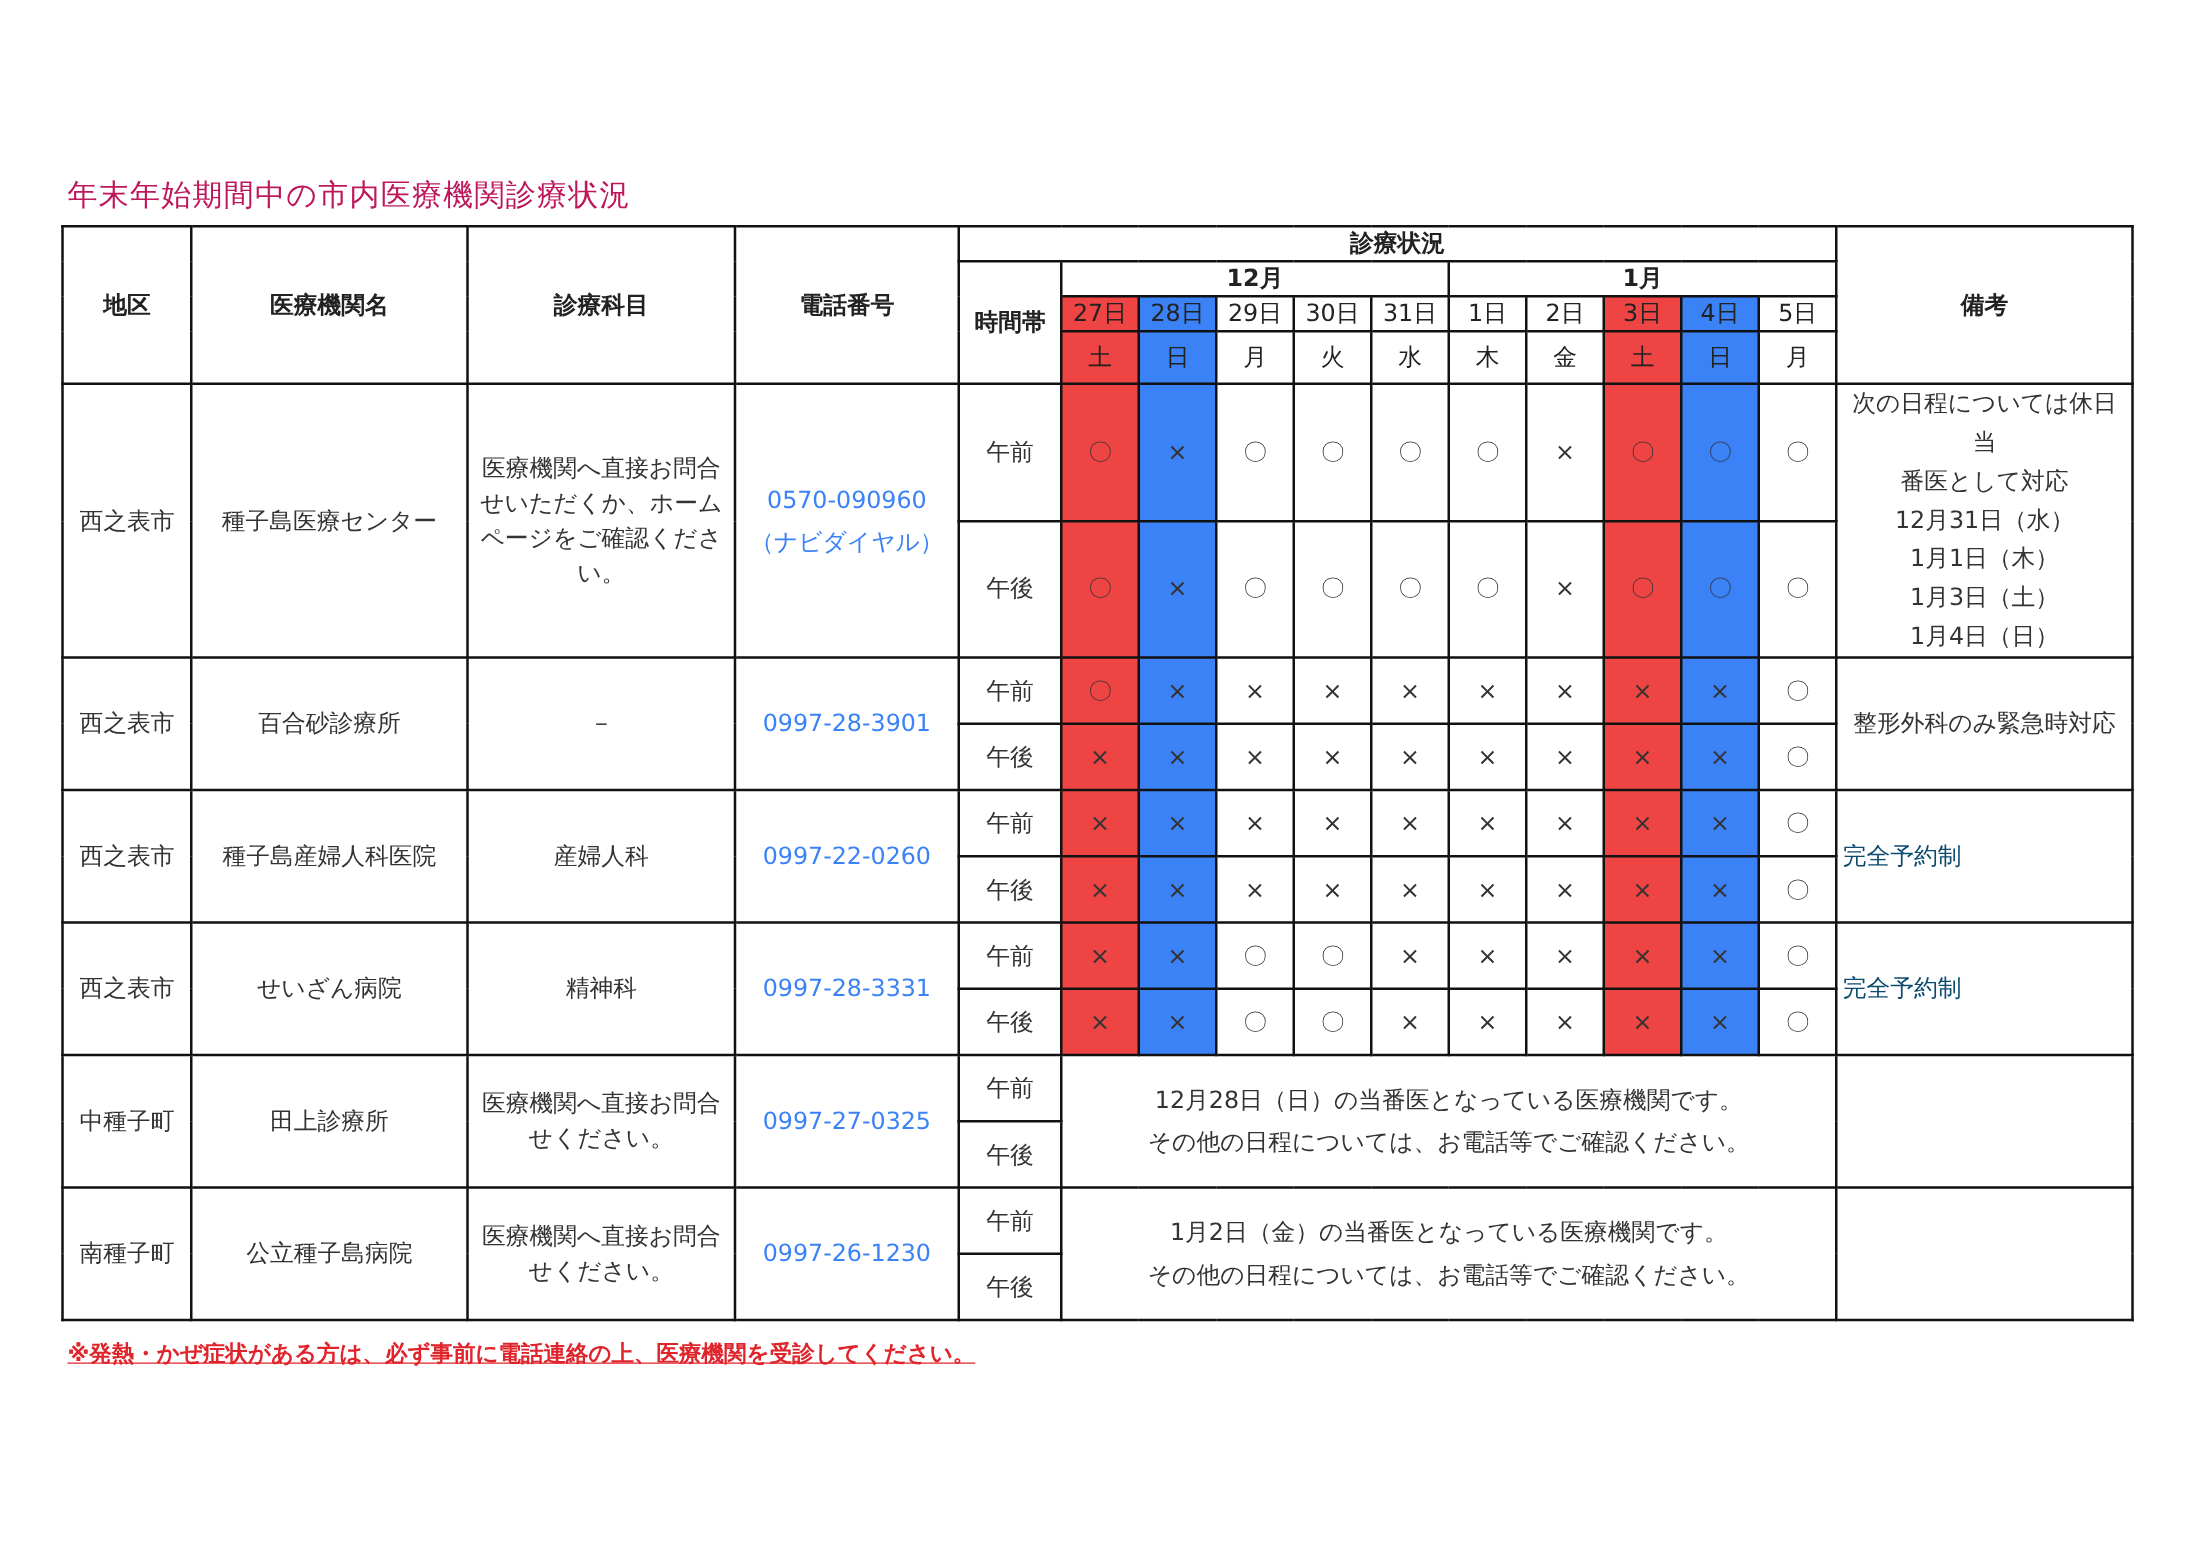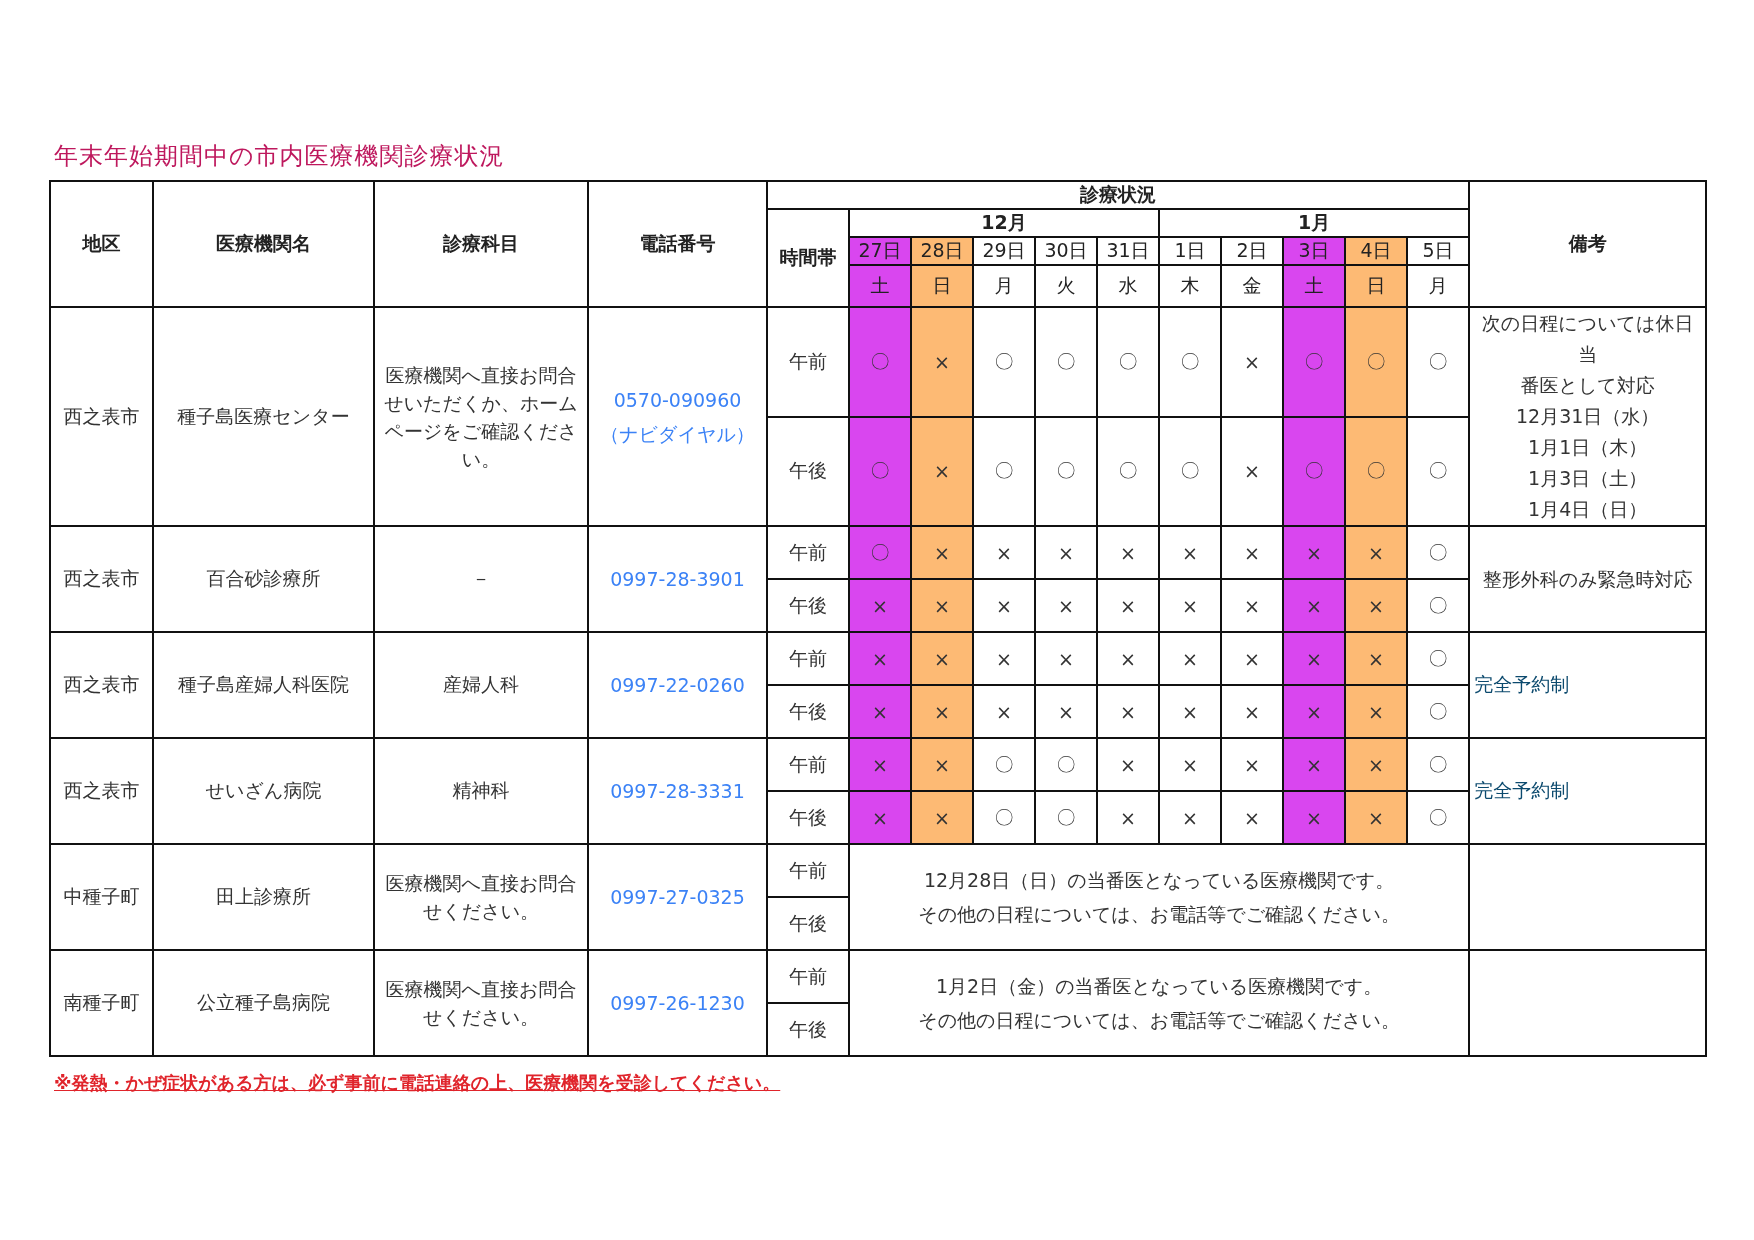--- a/index.html
+++ b/index.html
@@ -3,22 +3,22 @@
 <meta charset="utf-8">
 <style>
   html, body { margin:0; padding:0; background:#ffffff; }
   body { width:1754px; height:1240px; position:relative; font-family:"DejaVu Sans", sans-serif; color:#222; overflow:hidden; }
   .page-title { position:absolute; left:54px; top:140px; font-size:24px; color:#be185d; letter-spacing:1px; }
   table.sched { position:absolute; left:49px; top:180px; width:1656px; border-collapse:collapse; table-layout:fixed; }
   table.sched td, table.sched th { border:2px solid #111; text-align:center; vertical-align:middle; padding:0; font-weight:normal; font-size:19px; }
   table.sched th.bold { font-weight:bold; font-size:19px; }
   .day { font-weight:bold; font-size:19px; height:26px; }
   .wday { font-weight:bold; height:40px; }
-  .sat { background:#d946ef;margin-top:27px; }
-  .sun { background:#fdba74; }
+  .sat { background:#ef4444;margin-top:27px; }
+  .sun { background:#3b82f6; }
   .mark { font-size:19px; color:#333; }
   .slot { height:90px; font-size:19px; color:#333; }
   .slot-s { height:53px; font-size:19px; color:#333; }
   .dept-small { font-size:15px; text-align:right; padding:0 4px !important; line-height:28px; color:#333; }
   .dept-center { font-size:15px; color:#333; }
   .remark { text-align:center; padding:0 4px !important; font-size:17px; line-height:31px; color:#333; }
   .remark-red { text-align:left !important; padding:12px 4px !important; font-size:17px; color:#0c4a6e; }
   .notice { font-size:19px; line-height:34px; color:#333; }
   .footer-note { position:absolute; left:54px; top:1071px; font-size:18px; font-weight:bold; color:#e0242b; text-decoration:underline; }
   .phone { font-size:19px; color:#3b82f6; line-height:34px; }

